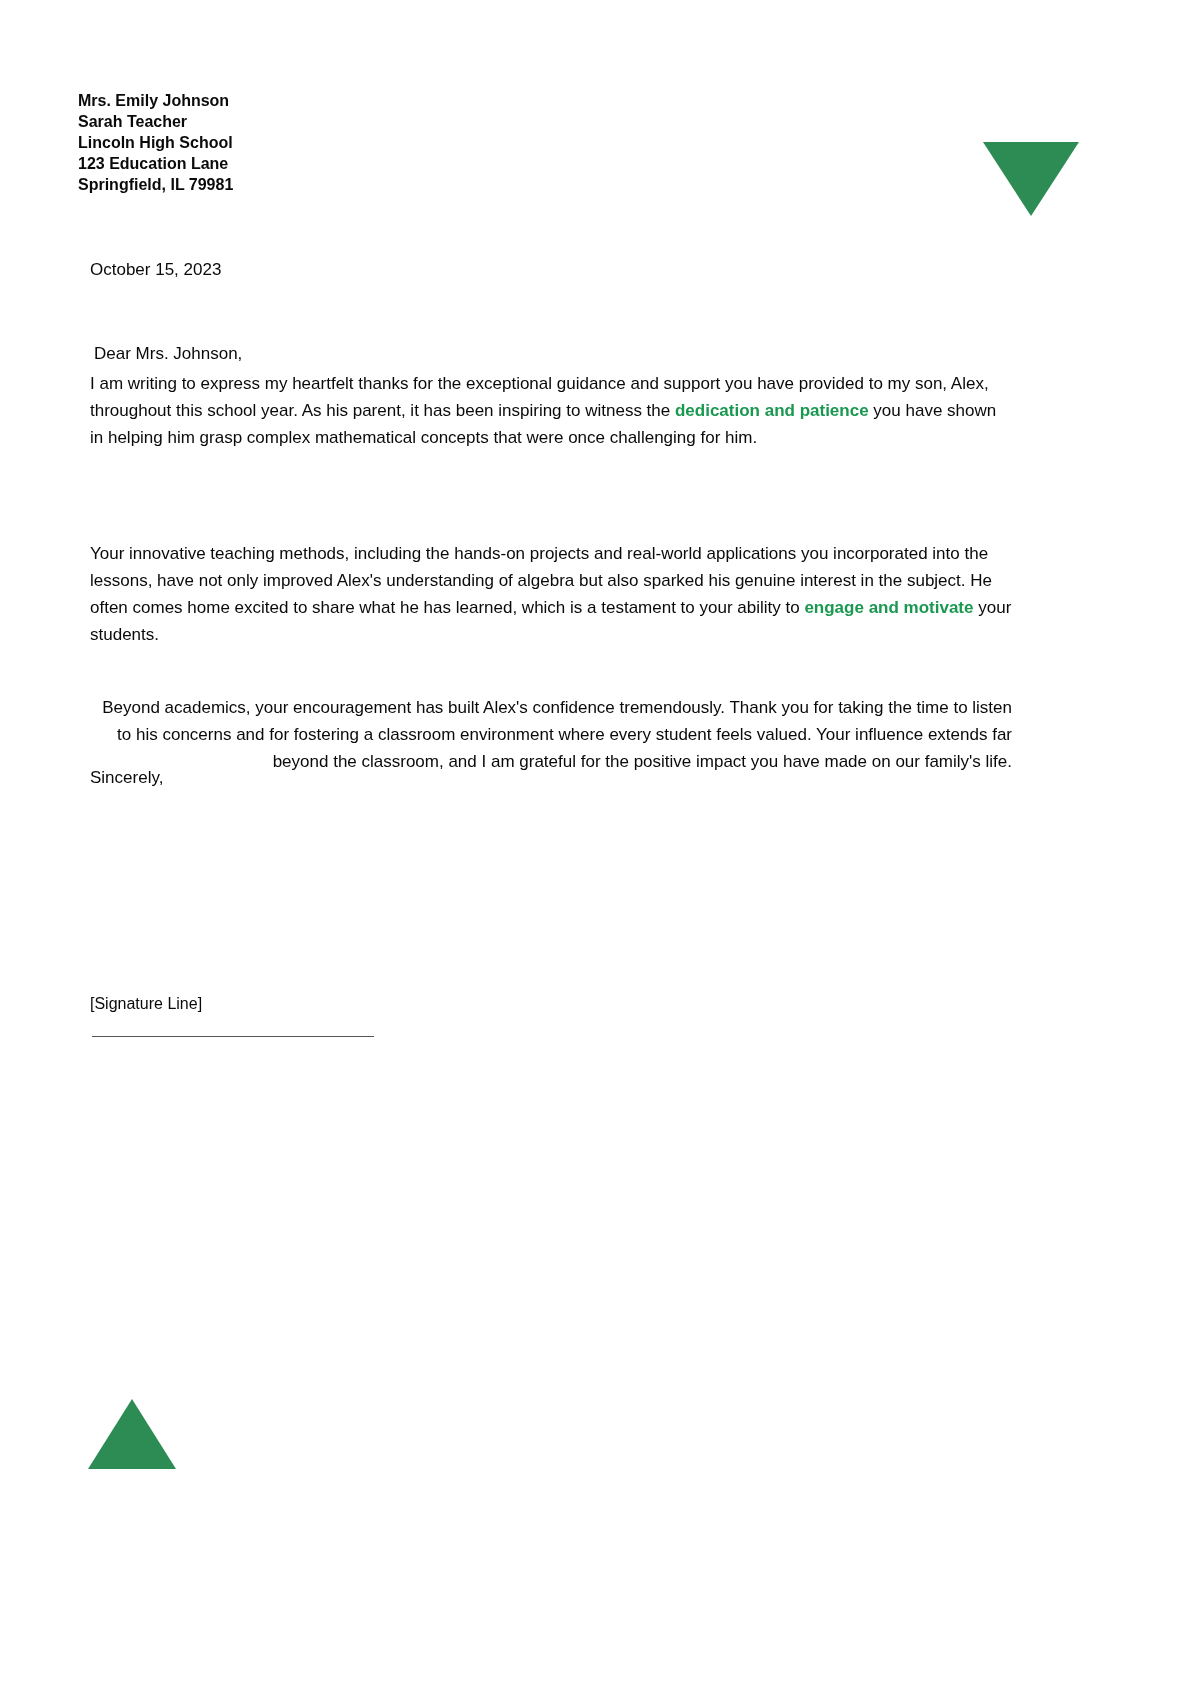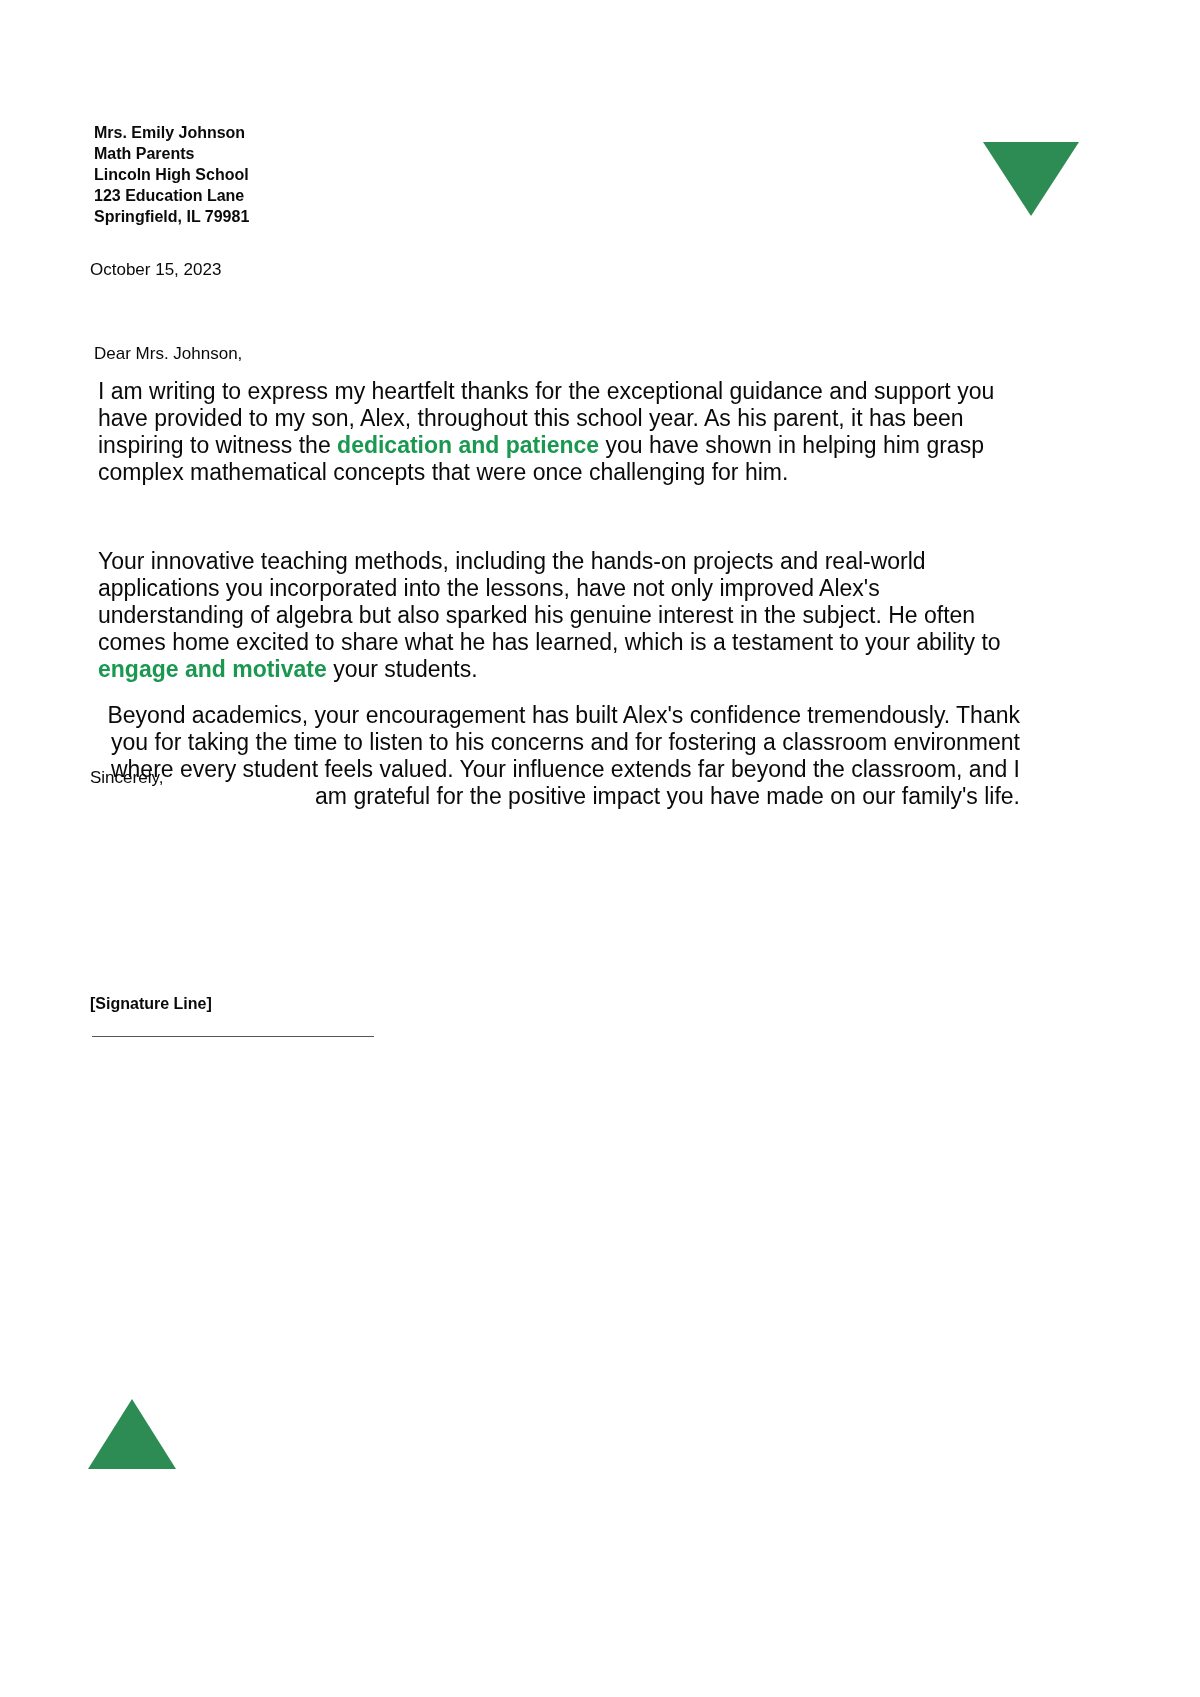--- a/index.html
+++ b/index.html
@@ -7,26 +7,25 @@
     position:relative;
     width:1200px;
     height:1697px;
     background:#ffffff;
     font-family:"Liberation Sans", sans-serif;
     color:#0a0a0a;
     overflow:hidden;
   }
   .sender-block{
     position:absolute;
-    left:94px; top:90px;
+    left:78px; top:90px;
     font-size:16px;
     font-weight:bold;
     line-height:21px;
     white-space:nowrap;
-    margin-top:32px;
   }
   .tri-down{
     position:absolute;
     left:983px; top:142px;
     width:0;height:0;
     border-left:48px solid transparent;
     border-right:48px solid transparent;
     border-top:74px solid var(--tri-color,#2D8B54);
   }
   .tri-up{
@@ -44,22 +43,22 @@
   }
   .salutation{
     position:absolute;
     left:94px; top:344px;
     font-size:17px;
   }
   .body-para{
     position:absolute;
     left:90px;
     width:922px;
-    margin:8px;
-    font-size:23px;
+    margin:0;
+    font-size:17px;
     line-height:27px;
   }
   .para-0{top:370px;}
   .para-1{top:540px;}
   .para-2{top:694px;text-align:right;}
   .accent{
     color:var(--accent-color,#1A9850);
     font-weight:bold;
   }
   .valediction{
@@ -70,38 +69,37 @@
   .signatories{
     position:absolute;
     left:90px; top:856px;
     font-size:17px;
     line-height:21px;
   }
   .signature-label{
     position:absolute;
     left:90px; top:995px;
     font-size:16px;
-    font-weight:bold;
   }
   .signature-rule{
     position:absolute;
     left:92px; top:1036px;
     width:282px;
     height:0;
     border-bottom:1.5px solid #555555;
   }
 </style>
 </head>
 <body>
 
 <div class="page">
 
   <div class="sender-block">
     <div>Mrs. Emily Johnson</div>
-    <div>Math Parents</div>
+    <div>Sarah Teacher</div>
     <div>Lincoln High School</div>
     <div>123 Education Lane</div>
     <div>Springfield, IL 79981</div>
   </div>
 
   <div class="tri-down"></div>
 
   <div class="date-line">October 15, 2023</div>
 
   <div class="salutation">Dear Mrs. Johnson,</div>

